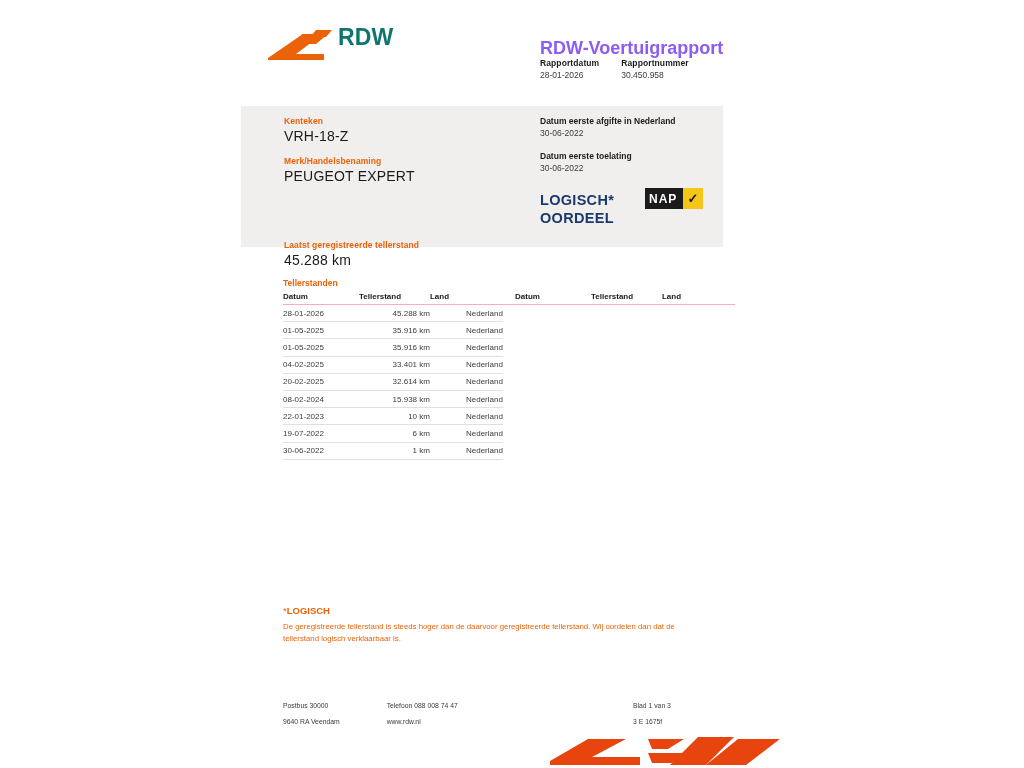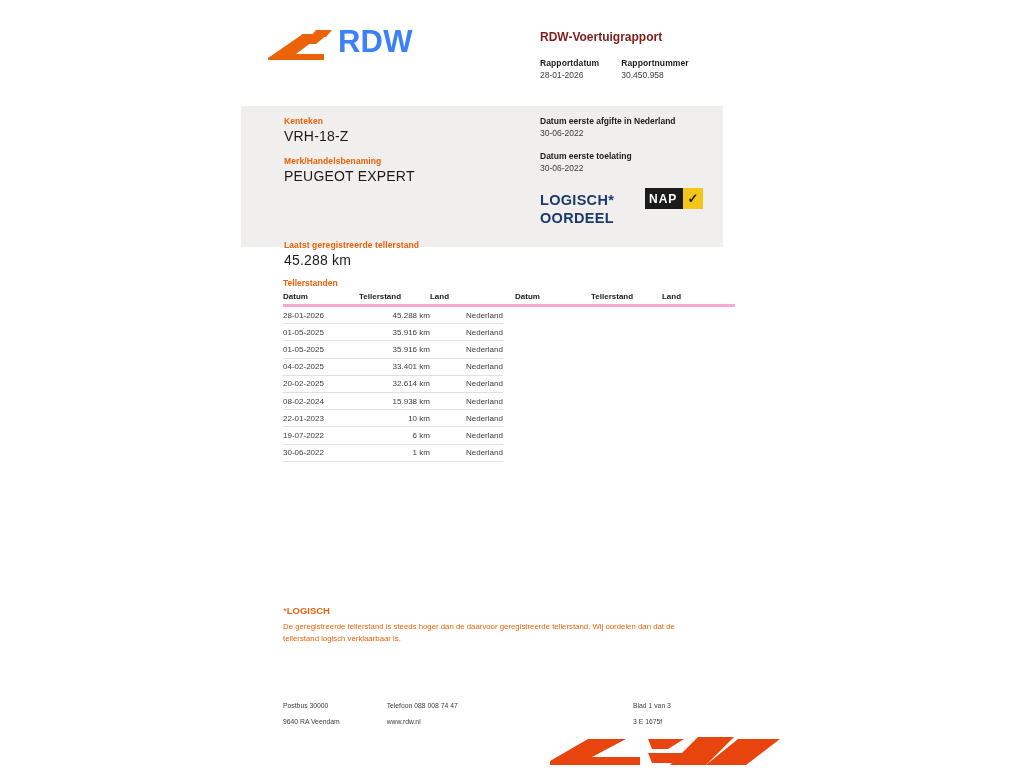--- a/index.html
+++ b/index.html
@@ -26,32 +26,32 @@
     left: 266px;
     top: 28px;
     width: 130px;
     height: 40px;
   }
   .rdw-logo svg { display: block; }
   .rdw-wordmark {
     position: absolute;
     left: 338px;
     top: 24px;
-    font-size: 31px;
+    font-size: 23px;
     font-weight: bold;
     letter-spacing: 0.2px;
-    color: #3b82f6;
+    color: #0f766e;
   }
   .report-title {
     position: absolute;
     left: 540px;
-    top: 30px;
-    font-size: 12px;
-    font-weight: bold;
-    color: #7f1d1d;
+    top: 38px;
+    font-size: 18px;
+    font-weight: bold;
+    color: #8b5cf6;
   }
   .meta {
     position: absolute;
     left: 540px;
     top: 58px;
     display: flex;
     gap: 22px;
     justify-content: center;
   }
   .meta-block { display: flex; flex-direction: column; }
@@ -167,21 +167,21 @@
     border-collapse: collapse;
     width: 452px;
     table-layout: fixed;
   }
   table.readings th {
     font-size: 8px;
     font-weight: bold;
     color: #1b1b1b;
     text-align: left;
     padding: 0 0 3px 0;
-    border-bottom: 3px solid #f9a8d4;
+    border-bottom: 1px solid #f9a8d4;
   }
   table.readings td {
     font-size: 8px;
     color: #3b3b3b;
     padding: 3.6px 0;
     border-bottom: 1px solid #e2e0dd;
   }
   .col-datum { width: 75px; }
   .col-stand { width: 70px; text-align: right; }
   .col-land { width: 72px; text-align: right; }

